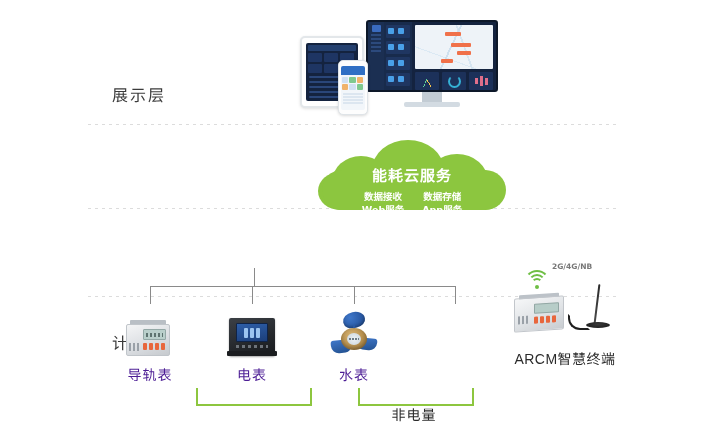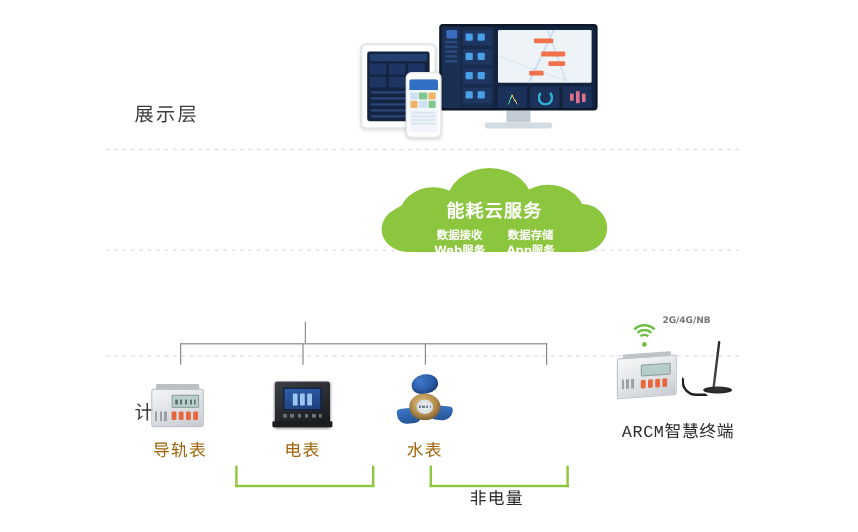--- a/index.html
+++ b/index.html
@@ -121,21 +121,21 @@
   .gw-brand{position:absolute;left:9px;bottom:4px;width:14px;height:2px;background:rgba(255,255,255,.5);}
   .gw-label{position:absolute;left:44px;top:44px;font-size:15px;color:#2b2b2b;letter-spacing:1px;
     font-family:"DejaVu Sans",sans-serif;}
 
   
   .conn{position:absolute;background:#8a8a8a;}
 
   
   .meter{position:absolute;width:92px;text-align:center;}
   .meter-icon{height:52px;display:flex;align-items:flex-end;justify-content:center;}
-  .meter-label{margin-top:6px;font-size:14px;color:#a16207;letter-spacing:1px;
+  .meter-label{margin-top:6px;font-size:14px;color:#4c1d95;letter-spacing:1px;
     font-family:"DejaVu Sans",sans-serif;white-space:nowrap;}
 
   
   .din{position:relative;width:48px;height:38px;}
   .din-b{position:absolute;left:0;top:4px;width:44px;height:32px;
     background:linear-gradient(160deg,#f4f5f6 0%,#dcdfe3 55%,#c6cace 100%);
     border:1px solid #c0c5ca;border-radius:2px;box-sizing:border-box;}
   .din-top{position:absolute;left:4px;top:0px;width:36px;height:5px;background:#b9bfc5;border-radius:1px;}
   .din-lcd{position:absolute;left:17px;top:9px;width:23px;height:11px;
     background:#b9cfcb;border:1px solid #93a8a6;border-radius:1px;box-sizing:border-box;}
@@ -210,21 +210,21 @@
   .arcm-ports{position:absolute;left:4px;top:22px;width:12px;height:8px;transform:skewY(-4deg);
     background-image:repeating-linear-gradient(to right,#9aa1a8 0 2px,transparent 2px 4px);}
   .ant-rod{position:absolute;left:96px;top:22px;width:2px;height:40px;
     background:linear-gradient(to bottom,#2b2b2b,#4a4a4a);border-radius:1px;transform:rotate(7deg);}
   .ant-base{position:absolute;left:86px;top:60px;width:24px;height:6px;
     background:radial-gradient(ellipse at 50% 40%,#3a3a3a,#161616);border-radius:50%;}
   .ant-cable{position:absolute;left:68px;top:52px;width:18px;height:12px;
     border:2px solid #1f1f1f;border-top-color:transparent;border-right-color:transparent;
     border-radius:0 0 0 12px;}
   .arcm-label{position:absolute;left:0;top:86px;width:130px;text-align:center;
-    font-size:14px;color:#2b2b2b;letter-spacing:.5px;font-family:Liberation Mono, monospace;white-space:nowrap;}
+    font-size:14px;color:#2b2b2b;letter-spacing:.5px;font-family:Liberation Sans, sans-serif;white-space:nowrap;}
 
   
   .bracket{position:absolute;height:16px;border:2px solid #8dc63f;border-top:none;}
   .bracket-label{position:absolute;font-size:14px;color:#2b2b2b;letter-spacing:1px;
     font-family:"DejaVu Sans",sans-serif;text-align:center;}
 </style>
 </head>
 <body>
 
 <div id="stage">

